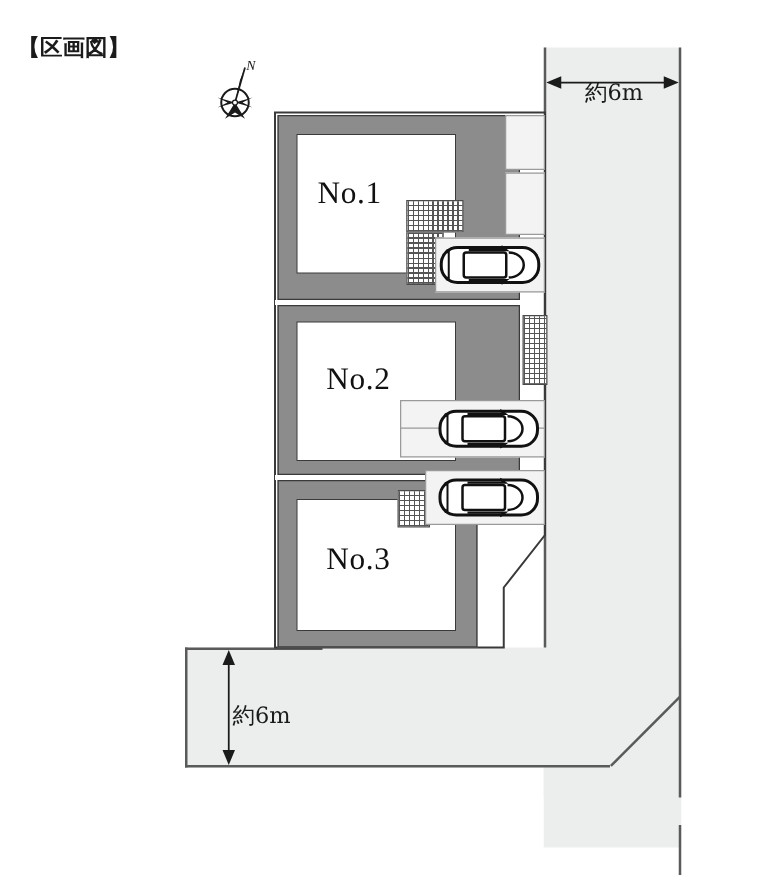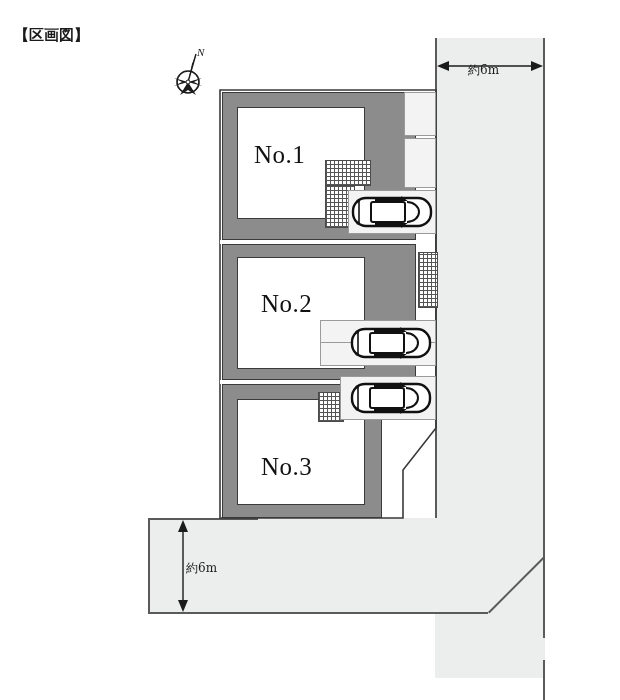--- a/index.html
+++ b/index.html
@@ -20,21 +20,21 @@
     left: 0; top: 0;
     width: 620px;
     height: 700px;
   }
 
   
   .plan-title {
     position: absolute;
     left: 14px;
     top: 26px;
-    font-size: 15px;
+    font-size: 18px;
     font-weight: 700;
     letter-spacing: 0px;
     color: #1b1b1b;
     font-family: "DejaVu Serif", "Liberation Serif", serif;
     white-space: nowrap;
   }
 
   
   .compass {
     position: absolute;
@@ -143,21 +143,21 @@
   
   .car { position: absolute; }
   .car svg { display: block; }
 
   
   .dim { position: absolute; }
   .dim svg { display: block; }
   .dim-label {
     position: absolute;
     font-family: "DejaVu Serif", "Liberation Serif", serif;
-    font-size: 12px;
+    font-size: 18px;
     color: #1b1b1b;
     white-space: nowrap;
     background: transparent;
   }
 
   
   .road-note {
     position: absolute;
     text-align: center;
     font-family: "DejaVu Serif", "Liberation Serif", serif;
@@ -243,21 +243,21 @@
       <circle cx="9" cy="9" r="1.6" fill="#111"></circle>
       <circle cx="9" cy="31" r="1.6" fill="#111"></circle>
     </svg>
   </div>
 
   <div class="gapstrip" style="left:220px; top:380px; width:120px; height:4px;"></div>
 
   <div class="lot" style="left:222px; top:384px; width:160px; height:134px;">
     <div class="lot-inner" style="left:14px; top:14px; width:128px; height:106px;"></div>
   </div>
-  <div class="lot-label" style="left:261px; top:453px;text-align:right;">No.3</div>
+  <div class="lot-label" style="left:261px; top:434px;text-align:right;">No.3</div>
 
   <div class="hatch" style="left:318px; top:392px; width:26px; height:30px;"></div>
 
   <div class="pad" style="left:340px; top:376px; width:96px; height:44px;"></div>
   <div class="car" style="left:348px; top:378px;">
     <svg width="86" height="40" viewBox="0 0 86 40">
       <rect x="4" y="6" width="78" height="28" rx="13" ry="13" fill="#ffffff" stroke="#111" stroke-width="2.4"></rect>
       <rect x="22" y="10" width="34" height="20" rx="2" fill="#ffffff" stroke="#111" stroke-width="2"></rect>
       <path d="M58,10 a12,10 0 0 1 0,20" fill="none" stroke="#111" stroke-width="2"></path>
       <line x1="10" y1="9" x2="10" y2="31" stroke="#111" stroke-width="1.6"></line>

